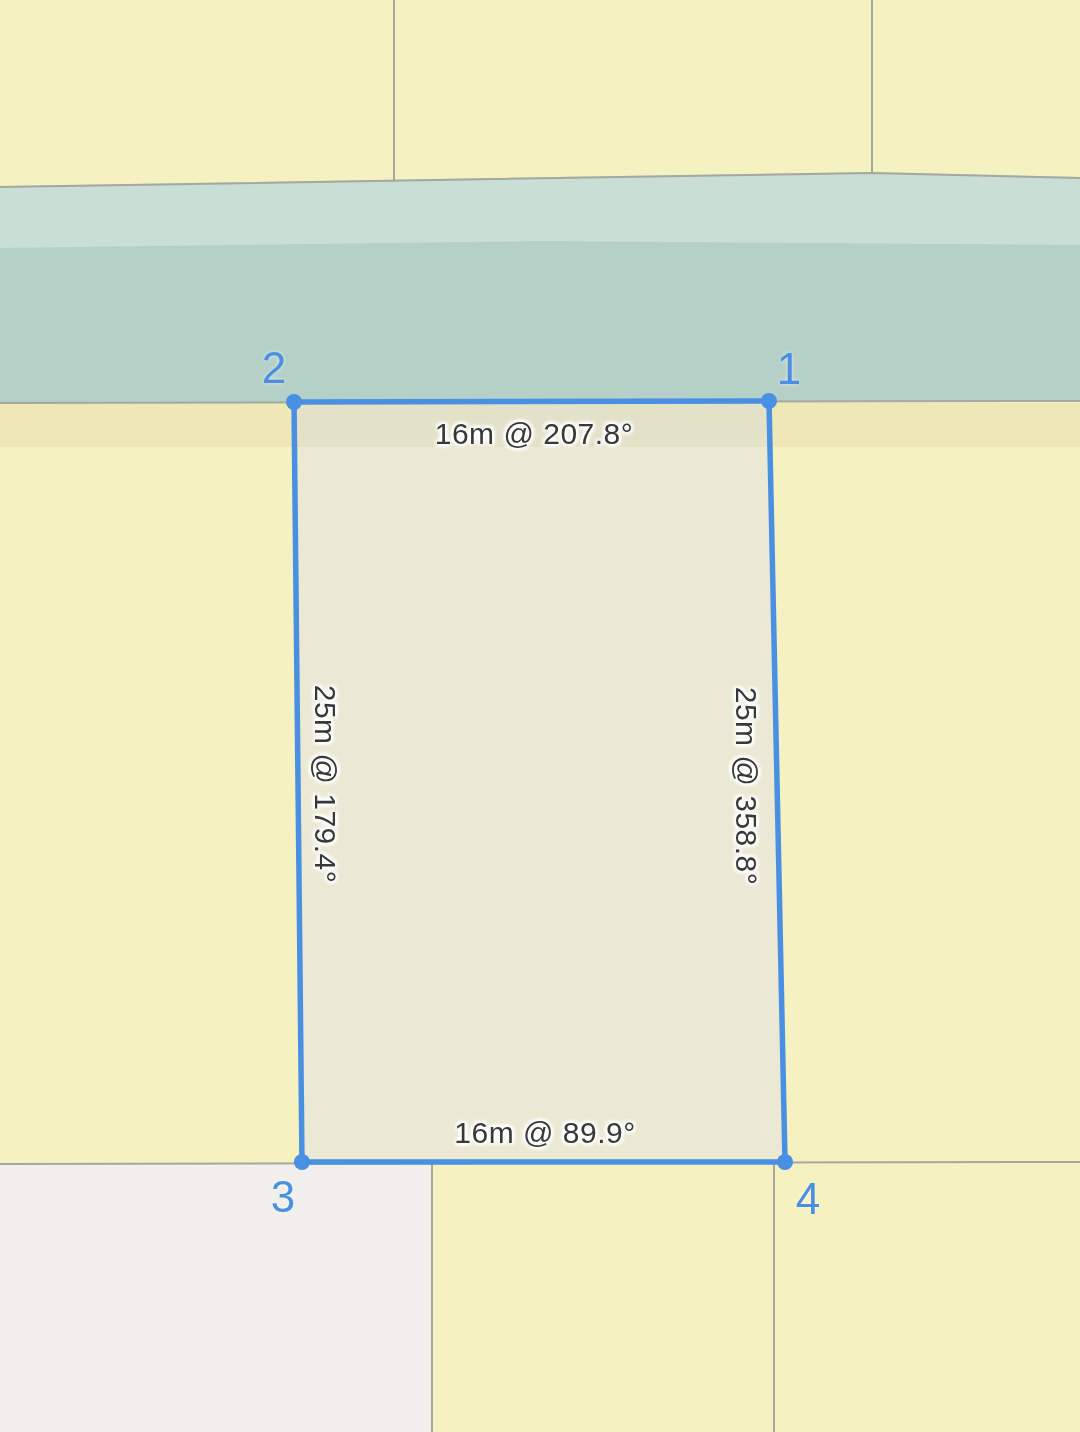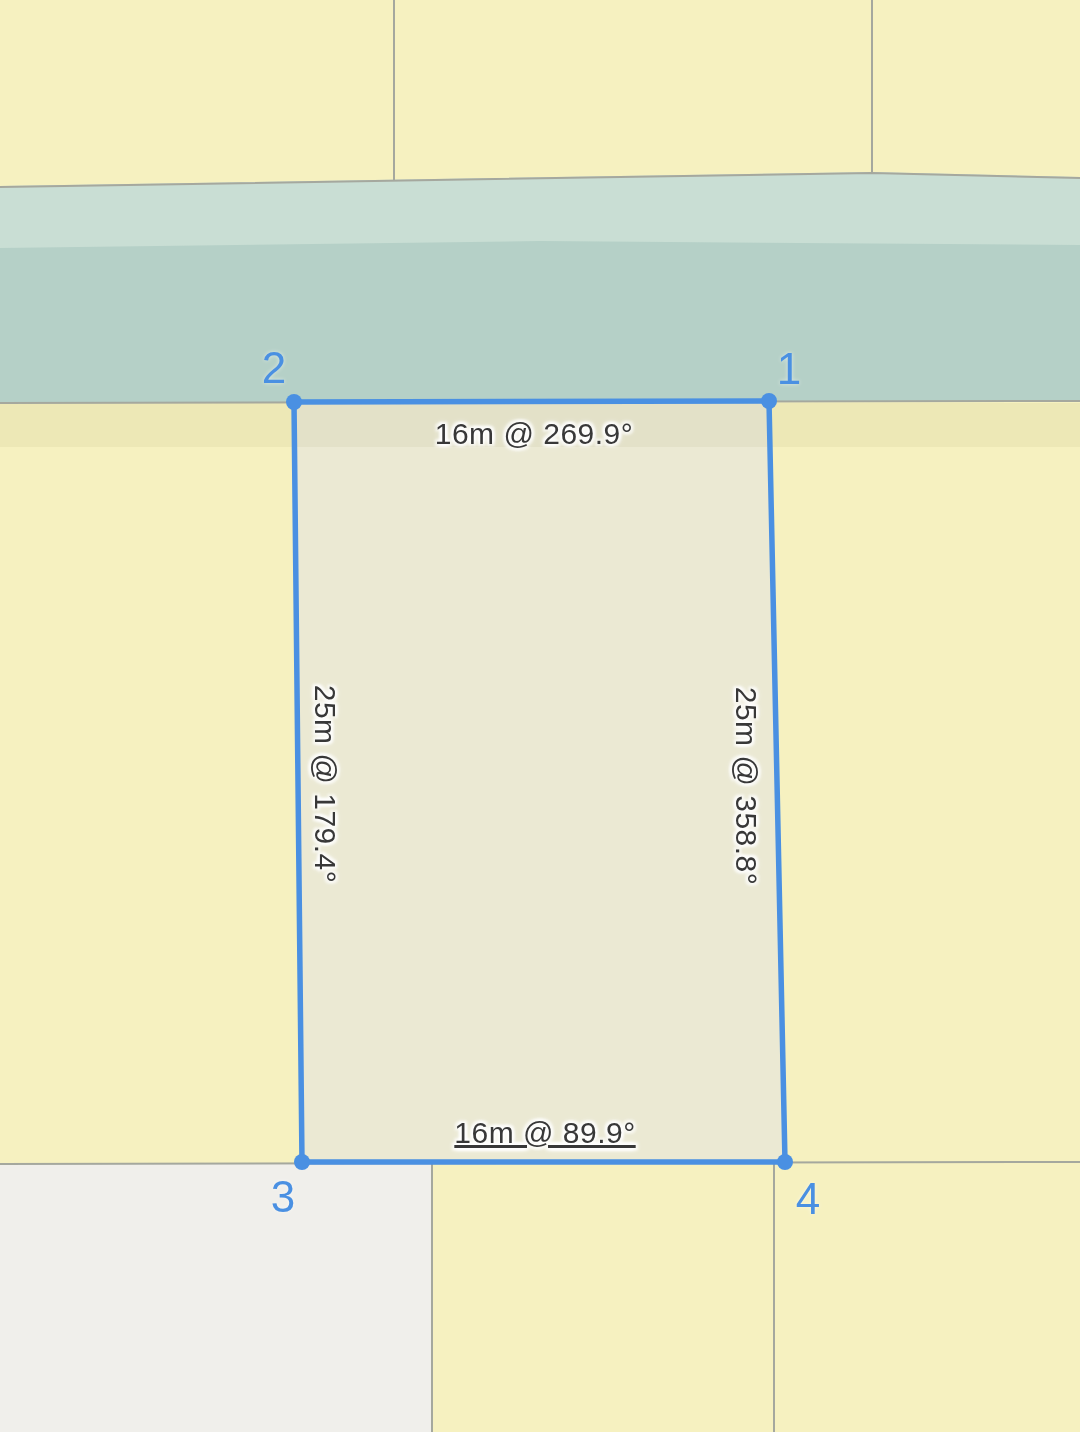--- a/index.html
+++ b/index.html
@@ -43,21 +43,21 @@
     transform: translate(-50%, -50%) rotate(90deg);
   }
   .vertex-label {
     font-size: 44px;
     color: #4a90e2;
     transform: translate(-50%, -50%);
     text-shadow: 0 0 4px rgba(255,255,255,0.55);
   }
   
   #edge-label-top    { left: 534px;  top: 434px;  }
-  #edge-label-bottom { left: 545px;  top: 1133px; text-decoration: underline; }
+  #edge-label-bottom { left: 545px;  top: 1133px; }
   #edge-label-left   { left: 325px;  top: 784px;  }
   #edge-label-right  { left: 746px;  top: 786px;  }
   #vertex-label-1 { left: 789px; top: 369px;  }
   #vertex-label-2 { left: 274px; top: 368px;  }
   #vertex-label-3 { left: 283px; top: 1197px; }
   #vertex-label-4 { left: 808px; top: 1199px; }
 </style>
 </head>
 <body>
 
@@ -88,21 +88,21 @@
     </g>
 
     <polygon points="294,402 769,401 785,1162 302,1162" fill="none" stroke="#4a90e2" stroke-width="5.5" stroke-linejoin="round"></polygon>
 
     <circle cx="769" cy="401" r="8" fill="#4a90e2"></circle>
     <circle cx="294" cy="402" r="8" fill="#4a90e2"></circle>
     <circle cx="302" cy="1162" r="8" fill="#4a90e2"></circle>
     <circle cx="785" cy="1162" r="8" fill="#4a90e2"></circle>
   </svg>
 
-  <div id="edge-label-top" class="label edge-label">16m @ 269.9°</div>
+  <div id="edge-label-top" class="label edge-label">16m @ 207.8°</div>
 
   <div id="edge-label-bottom" class="label edge-label">16m @ 89.9°</div>
 
   <div id="edge-label-left" class="label edge-label vertical">25m @ 179.4°</div>
 
   <div id="edge-label-right" class="label edge-label vertical">25m @ 358.8°</div>
 
   <div id="vertex-label-1" class="label vertex-label">1</div>
 
   <div id="vertex-label-2" class="label vertex-label">2</div>

